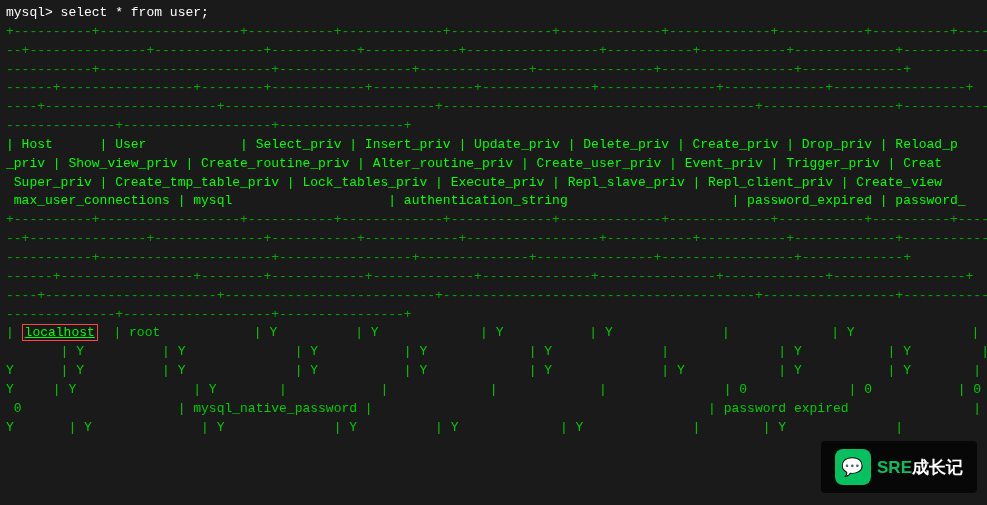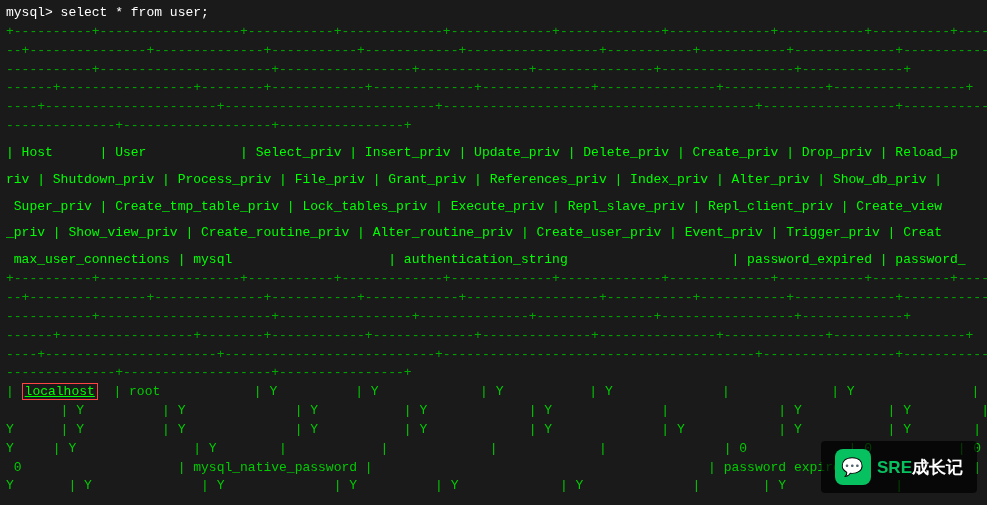--- a/index.html
+++ b/index.html
@@ -27,21 +27,20 @@
       color: #00cc00;
     }
     .line.command {
       color: #ffffff;
     }
     .line.separator {
       color: #00aa00;
     }
     .line.header {
       color: #00ff00;
-      margin-top: 8px;
     }
     .line.data {
       color: #00cc00;
     }
     .localhost-highlight {
       display: inline;
       background-color: transparent;
       border: 1.5px solid #ff4444;
       color: #00ff00;
       padding: 0 2px;
@@ -83,23 +82,22 @@
   <div class="line command">mysql&gt; select * from user;</div>
 
   <div class="line separator">+----------+------------------+-----------+-------------+-------------+-------------+-------------+-----------+----------+------------+----------+</div>
   <div class="line separator">--+---------------+--------------+-----------+------------+-----------------+-----------+-----------+-------------+-----------+-------------+</div>
   <div class="line separator">-----------+----------------------+-----------------+--------------+---------------+-----------------+-------------+</div>
   <div class="line separator">------+-----------------+--------+------------+-------------+--------------+---------------+-------------+-----------------+</div>
   <div class="line separator">----+----------------------+---------------------------+----------------------------------------+-----------------+-------------</div>
   <div class="line separator">--------------+-------------------+----------------+</div>
 
   <div class="line header">| Host      | User            | Select_priv | Insert_priv | Update_priv | Delete_priv | Create_priv | Drop_priv | Reload_p</div>
-  <div class="line header">riv | Shutdown_priv | Process_priv | File_priv | Grant_priv | References_priv | Index_priv | Alter_priv | Show_db_priv |</div>
+  <div class="line header">_priv | Show_view_priv | Create_routine_priv | Alter_routine_priv | Create_user_priv | Event_priv | Trigger_priv | Creat</div>
   <div class="line header"> Super_priv | Create_tmp_table_priv | Lock_tables_priv | Execute_priv | Repl_slave_priv | Repl_client_priv | Create_view</div>
-  <div class="line header">_priv | Show_view_priv | Create_routine_priv | Alter_routine_priv | Create_user_priv | Event_priv | Trigger_priv | Creat</div>
   <div class="line header"> max_user_connections | mysql                    | authentication_string                     | password_expired | password_</div>
 
   <div class="line separator">+----------+------------------+-----------+-------------+-------------+-------------+-------------+-----------+----------+------------+----------+</div>
   <div class="line separator">--+---------------+--------------+-----------+------------+-----------------+-----------+-----------+-------------+-----------+-------------+</div>
   <div class="line separator">-----------+----------------------+-----------------+--------------+---------------+-----------------+-------------+</div>
   <div class="line separator">------+-----------------+--------+------------+-------------+--------------+---------------+-------------+-----------------+</div>
   <div class="line separator">----+----------------------+---------------------------+----------------------------------------+-----------------+-------------</div>
   <div class="line separator">--------------+-------------------+----------------+</div>
 
   <div class="line data">| <span class="localhost-highlight">localhost</span>  | root            | Y          | Y             | Y           | Y              |             | Y               | Y           | Y             | Y           |</div>

